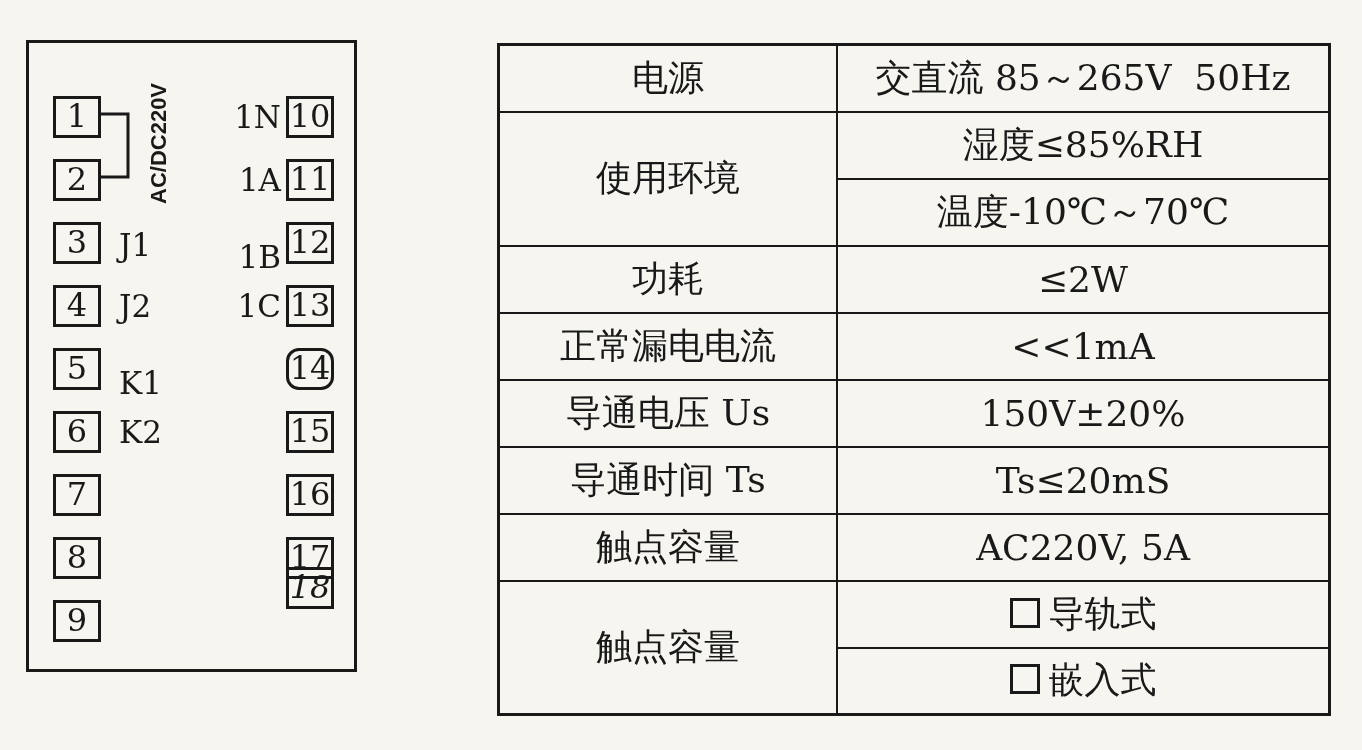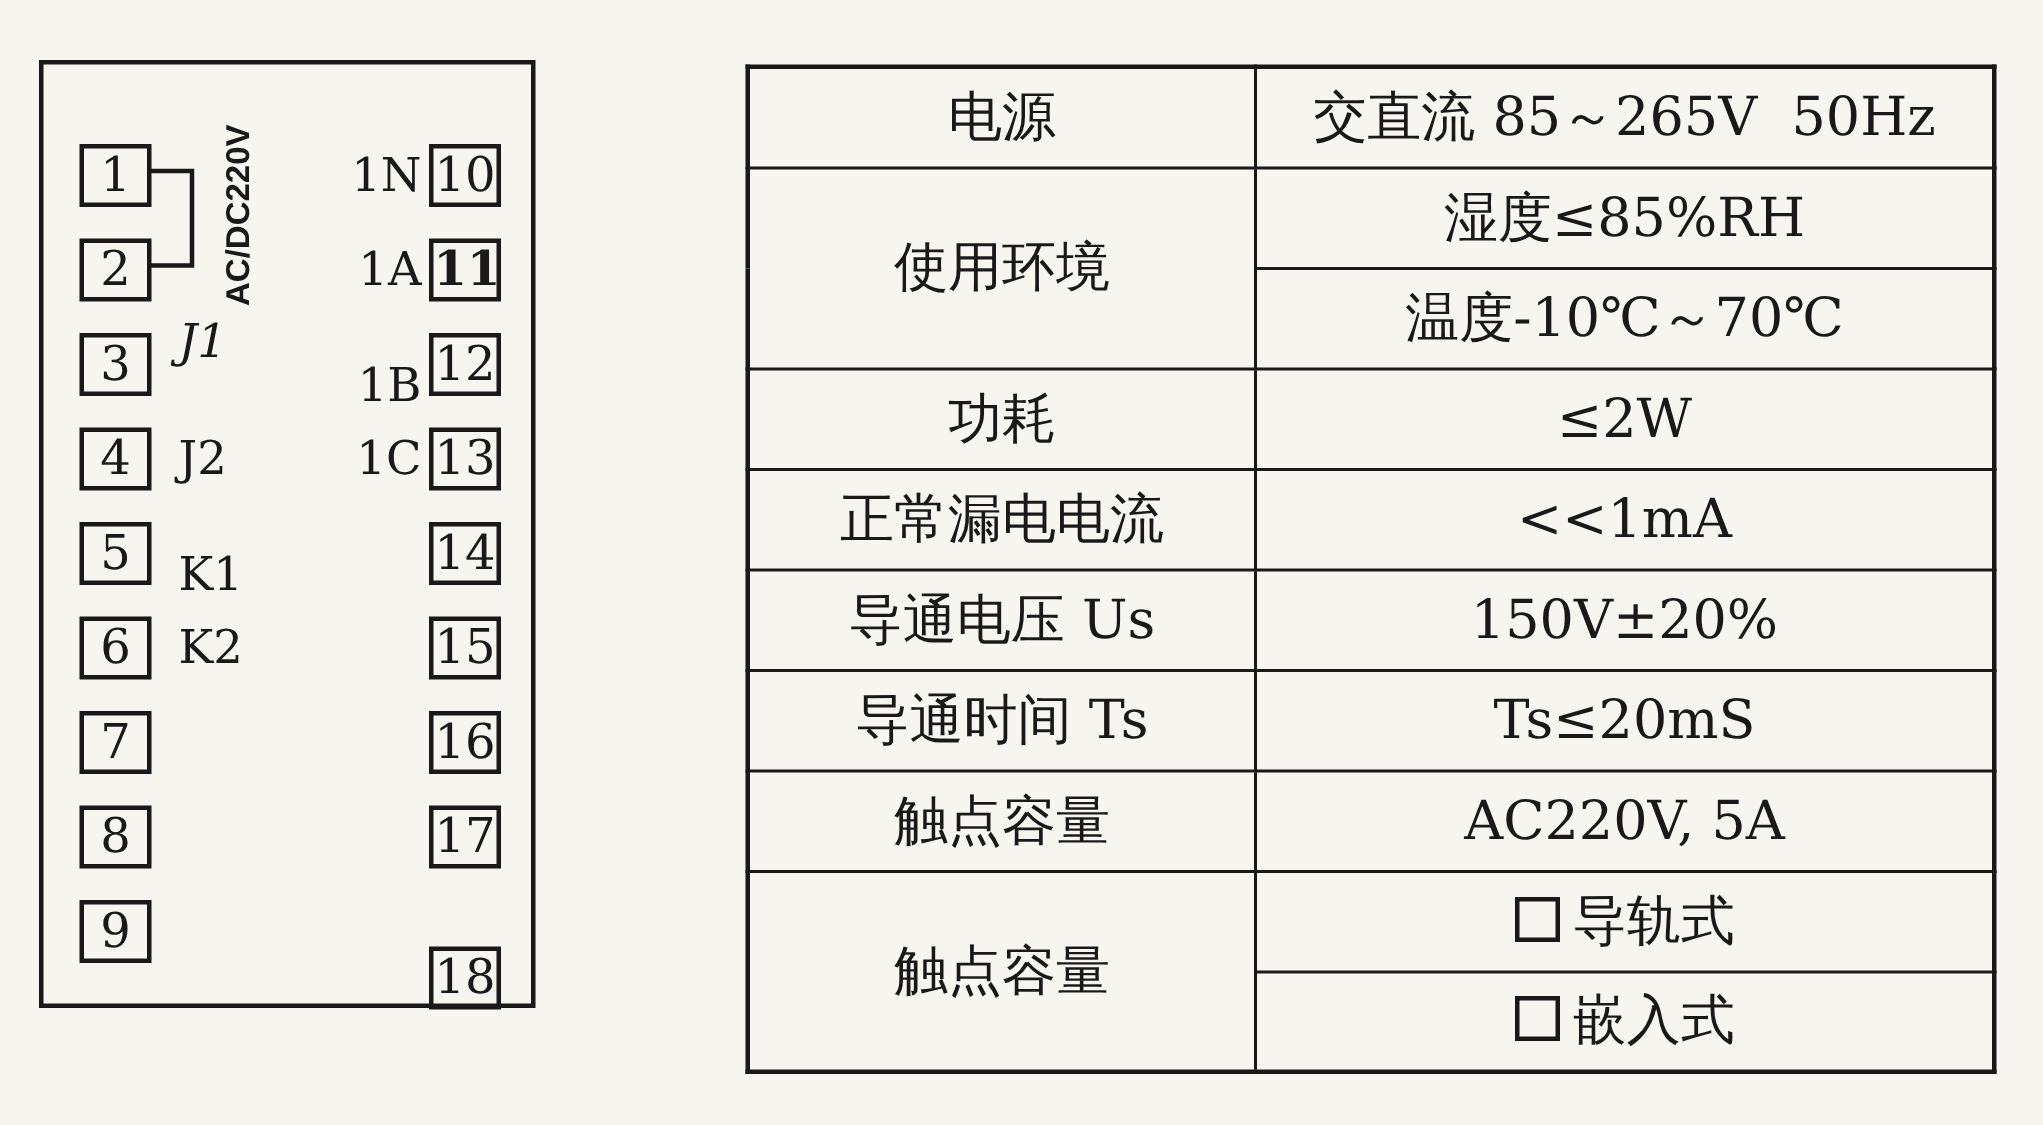--- a/index.html
+++ b/index.html
@@ -96,43 +96,43 @@
 
   <div class="diagram" id="diagram">
     <svg class="jumper" viewBox="0 0 325 626" xmlns="http://www.w3.org/2000/svg">
       <polyline points="70,71 99,71 99,134 70,134" fill="none" stroke="#191919" stroke-width="3"></polyline>
     </svg>
     <div class="vlabel">AC/DC220V</div>
 
   <div class="pin-box left" style="top: 53px;">1</div>
       <div class="pin-box left" style="top: 116px;">2</div>
       <div class="pin-box left" style="top: 179px;">3</div>
-      <div class="pin-label-left" style="top: 164px; font-style: italic;">J1</div>
+      <div class="pin-label-left" style="top: 181px;">J1</div>
       <div class="pin-box left" style="top: 242px;">4</div>
       <div class="pin-label-left" style="top: 242px;">J2</div>
       <div class="pin-box left" style="top: 305px;">5</div>
       <div class="pin-label-left" style="top: 319px;">K1</div>
       <div class="pin-box left" style="top: 368px;">6</div>
       <div class="pin-label-left" style="top: 368px;">K2</div>
       <div class="pin-box left" style="top: 431px;">7</div>
       <div class="pin-box left" style="top: 494px;">8</div>
       <div class="pin-box left" style="top: 557px;">9</div>
       <div class="pin-box right" style="top: 53px;">10</div>
       <div class="pin-label-right" style="top: 53px;">1N</div>
-      <div class="pin-box right" style="top: 116px; font-weight: bold;">11</div>
+      <div class="pin-box right" style="top: 116px;">11</div>
       <div class="pin-label-right" style="top: 116px;">1A</div>
       <div class="pin-box right" style="top: 179px;">12</div>
       <div class="pin-label-right" style="top: 193px; text-align: right;">1B</div>
       <div class="pin-box right" style="top: 242px;">13</div>
       <div class="pin-label-right" style="top: 242px;">1C</div>
-      <div class="pin-box right" style="top: 305px;">14</div>
+      <div class="pin-box right" style="top: 305px; border-radius: 13px;">14</div>
       <div class="pin-box right" style="top: 368px;">15</div>
       <div class="pin-box right" style="top: 431px;">16</div>
       <div class="pin-box right" style="top: 494px;">17</div>
-      <div class="pin-box right" style="top: 588px;">18</div>
+      <div class="pin-box right" style="top: 524px; font-style: italic;">18</div>
     </div>
 
   <table class="spec">
     <tbody id="spec-body">
         <tr>
           <td class="lbl" rowspan="1">电源</td>
           <td class="val">交直流 85～265V  50Hz</td>
         </tr>
         <tr>
           <td class="lbl" rowspan="2">使用环境</td>

